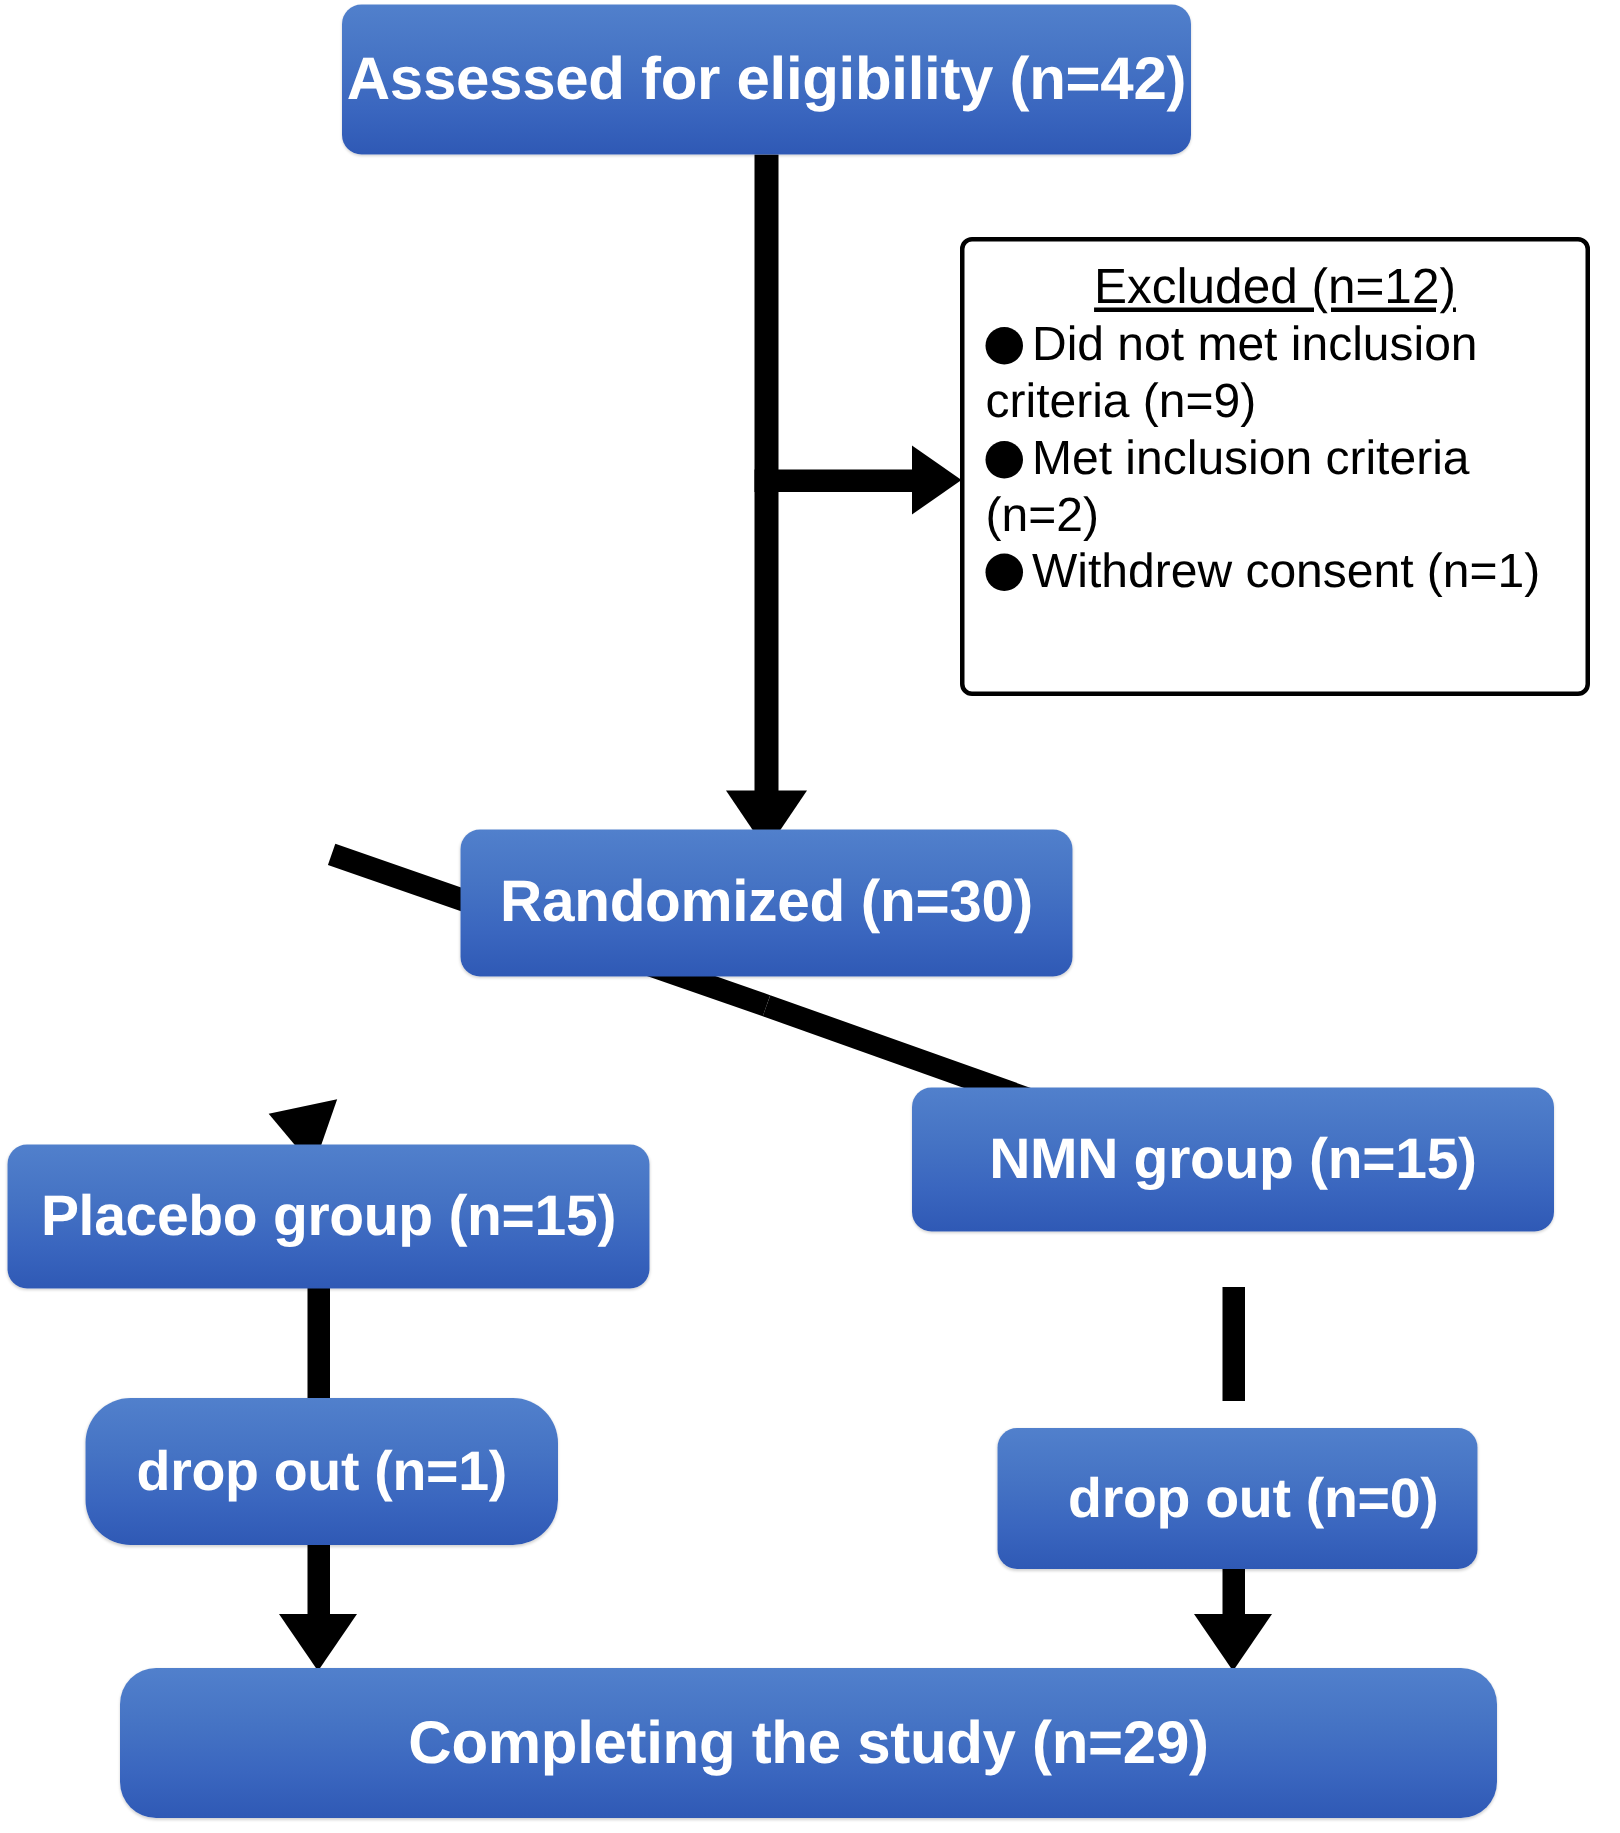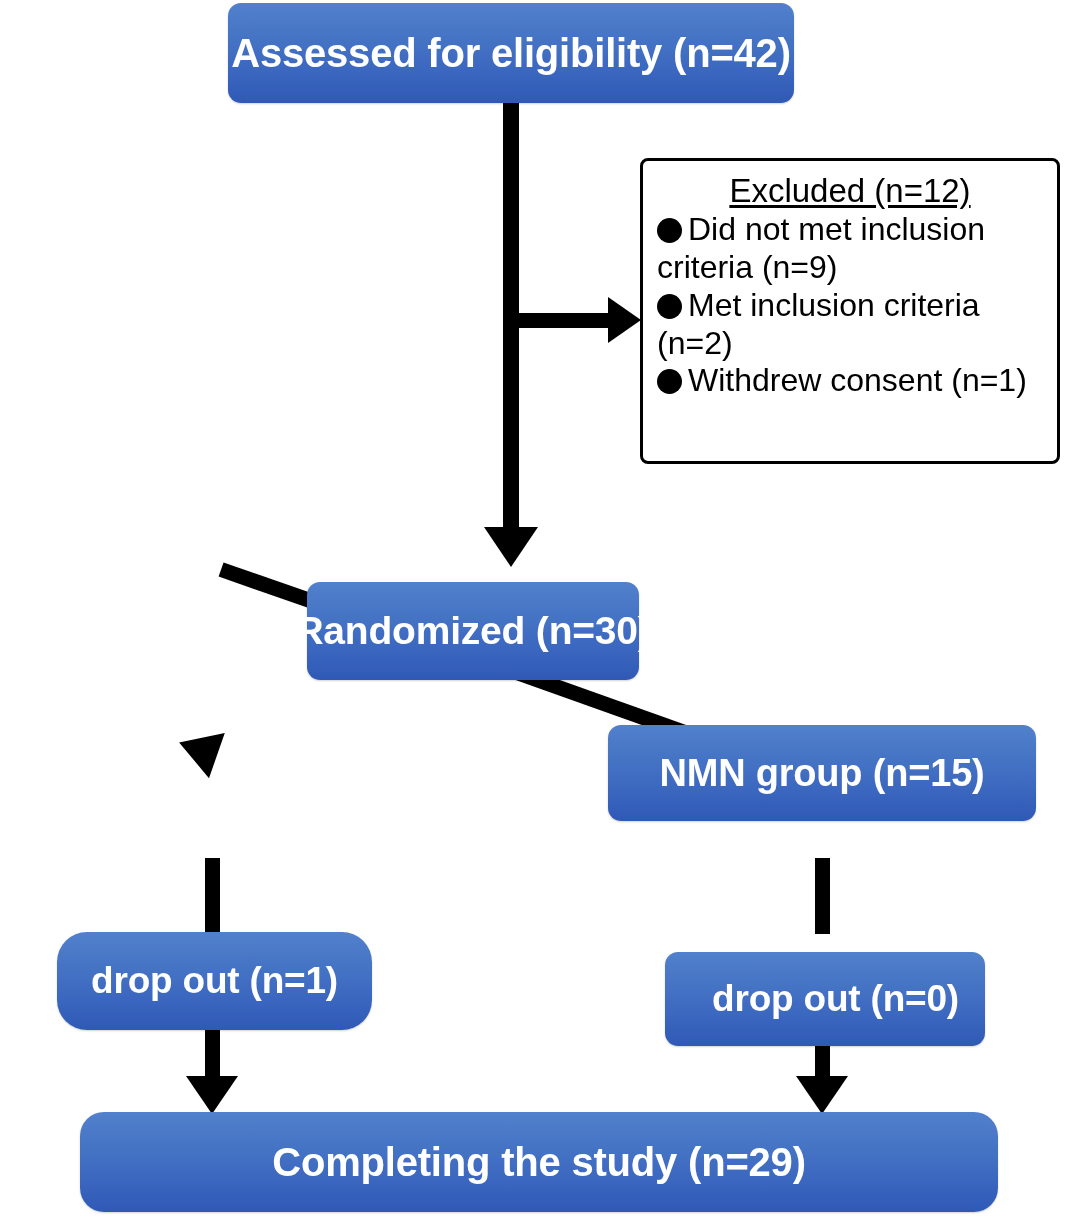--- a/index.html
+++ b/index.html
@@ -32,21 +32,21 @@
     display: block;
     white-space: nowrap;
     letter-spacing: -0.2px;
     font-weight: bold;
   }
 
   
   #node-assessed { left: 228px; top: 3px;   width: 566px; height: 100px; }
   #node-assessed span { font-size: 40px; }
 
-  #node-randomized { left: 307px; top: 582px; width: 332px; height: 98px; }
+  #node-randomized { left: 307px; top: 553px; width: 408px; height: 98px; }
   #node-randomized span { font-size: 39px; }
 
   #node-placebo { left: 5px;   top: 763px; width: 428px; height: 96px; }
   #node-placebo span { font-size: 38px; }
 
   #node-nmn { left: 608px; top: 725px; width: 428px; height: 96px; }
   #node-nmn span { font-size: 38px; }
 
   #node-dropout-placebo { left: 57px;  top: 932px; width: 315px; height: 98px; border-radius: 30px; }
   #node-dropout-placebo span { font-size: 37px; }
@@ -190,20 +190,23 @@
     <div class="excl-line"><span>criteria (n=9)</span></div>
     <div class="excl-line"><span class="bullet-dot"></span><span>Met inclusion criteria</span></div>
     <div class="excl-line"><span>(n=2)</span></div>
     <div class="excl-line"><span class="bullet-dot"></span><span>Withdrew consent (n=1)</span></div>
   </div>
 
   <div class="node" id="node-randomized">
     <span>Randomized (n=30)</span>
   </div>
 
+  <div class="node" id="node-placebo">
+    <span>Placebo group (n=15)</span>
+  </div>
 
   <div class="node" id="node-nmn">
     <span>NMN group (n=15)</span>
   </div>
 
   <div class="node" id="node-dropout-placebo">
     <span>drop out (n=1)</span>
   </div>
 
   <div class="node" id="node-dropout-nmn">

